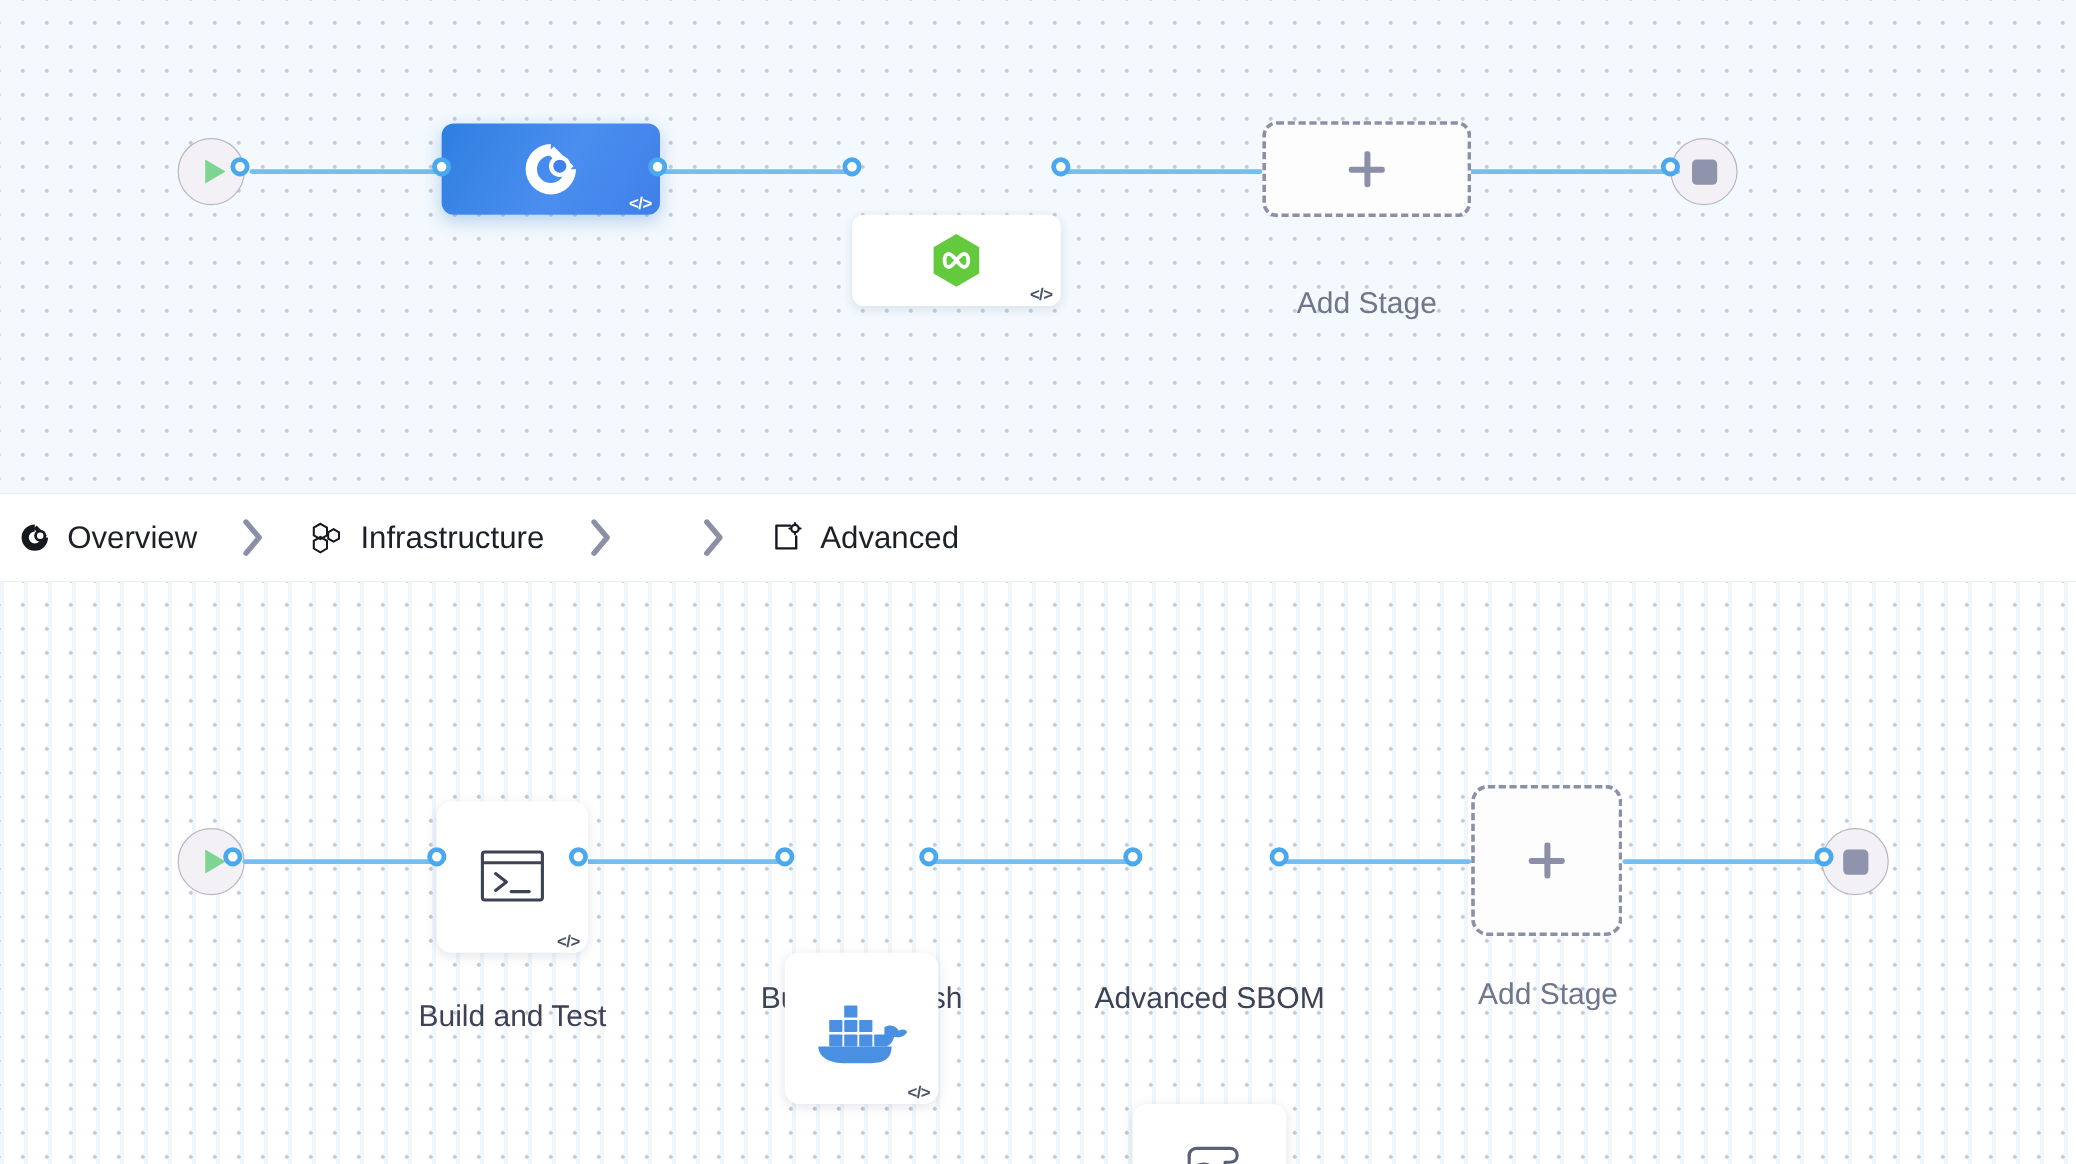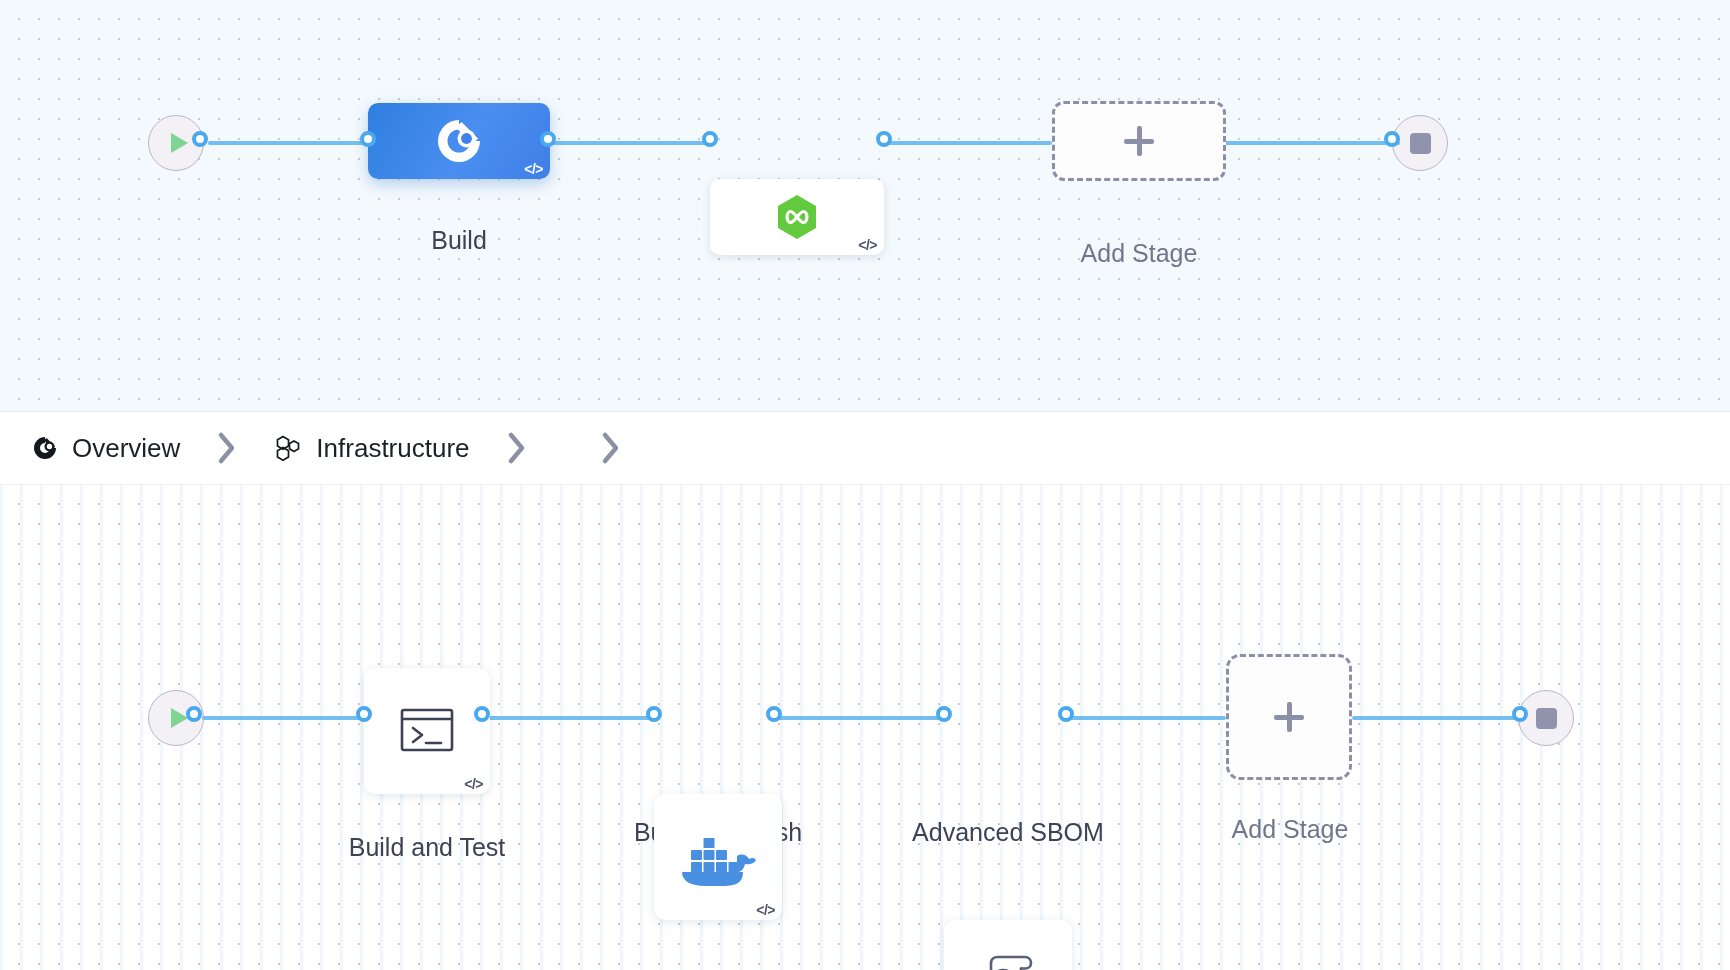--- a/index.html
+++ b/index.html
@@ -162,21 +162,21 @@
   .caption.muted { color: #70778c; }
 
   
   #tabbar {
     position: absolute;
     left: 0; top: 412px;
     width: 1730px; height: 72px;
     background: #ffffff;
     display: flex;
     align-items: center;
-    padding-left: 32px;
+    padding-left: 16px;
     z-index: 20;
   }
   .tab {
     display: flex;
     align-items: center;
     gap: 14px;
     height: 72px;
     position: relative;
     cursor: pointer;
   }
@@ -224,21 +224,20 @@
       <svg width="50" height="50" viewBox="0 0 50 50">
         <path d="M25 4 A21 21 0 1 0 46 25 L36.5 25 A11.5 11.5 0 1 1 25 13.5 Z" fill="#ffffff"></path>
         <path d="M27.5 6 L44 22.5 L38.5 28 L22 11.5 Z" fill="#ffffff"></path>
         <circle cx="32.5" cy="22.5" r="9" fill="#ffffff"></circle>
         <circle cx="32.5" cy="22.5" r="5.4" fill="#3f81e8"></circle>
       </svg>
       <span class="code-badge onblue">&lt;/&gt;</span>
     </div>
     <div class="port" style="left:360px; top:131px;"></div>
     <div class="port" style="left:540px; top:131px;"></div>
-    <div class="caption" style="left:368px; top:222px; width:182px;">Build</div>
 
     <div class="node stage-card plain" style="left:710px; top:103px; width:174px; height:76px;">
       <svg width="52" height="52" viewBox="0 0 52 52">
         <polygon points="26,4 45,15 45,37 26,48 7,37 7,15" fill="#63ca3e"></polygon>
         <path d="M19.5 20.5 C15 20.5 15 31.5 19.5 31.5 C24 31.5 28 20.5 32.5 20.5 C37 20.5 37 31.5 32.5 31.5 C28 31.5 24 20.5 19.5 20.5 Z" fill="none" stroke="#ffffff" stroke-width="3.2" stroke-linecap="round"></path>
       </svg>
       <span class="code-badge onwhite">&lt;/&gt;</span>
     </div>
     <div class="port" style="left:702px; top:131px;"></div>
     <div class="port" style="left:876px; top:131px;"></div>
@@ -293,20 +292,30 @@
       </svg>
     </span>
 
 
     <span class="chev">
       <svg width="22" height="34" viewBox="0 0 22 34">
         <path d="M5 4 L16 17 L5 30" fill="none" stroke="#8b90a6" stroke-width="4.5" stroke-linecap="round" stroke-linejoin="round"></path>
       </svg>
     </span>
 
+    <div class="tab">
+      <span class="tab-icon">
+        <svg width="28" height="28" viewBox="0 0 28 28">
+          <path d="M16.5 4 L5 4 L5 23 L21.5 23 L21.5 13" fill="none" stroke="#15181f" stroke-width="2" stroke-linecap="round" stroke-linejoin="round"></path>
+          <circle cx="20.5" cy="6.5" r="3.1" fill="none" stroke="#15181f" stroke-width="1.9"></circle>
+          <path d="M20.5 1.8 L20.5 3.2 M20.5 9.8 L20.5 11.2 M15.8 6.5 L17.2 6.5 M23.8 6.5 L25.2 6.5" stroke="#15181f" stroke-width="1.7" stroke-linecap="round"></path>
+        </svg>
+      </span>
+      <span class="tab-label">Advanced</span>
+    </div>
   </div>
 
   <div id="step-canvas" class="canvas">
 
     <div class="edge" style="left:202px; top:231px; width:160px;"></div>
     <div class="edge" style="left:482px; top:231px; width:172px;"></div>
     <div class="edge" style="left:774px; top:231px; width:172px;"></div>
     <div class="edge" style="left:1066px; top:231px; width:160px;"></div>
     <div class="edge" style="left:1352px; top:231px; width:170px;"></div>
 

